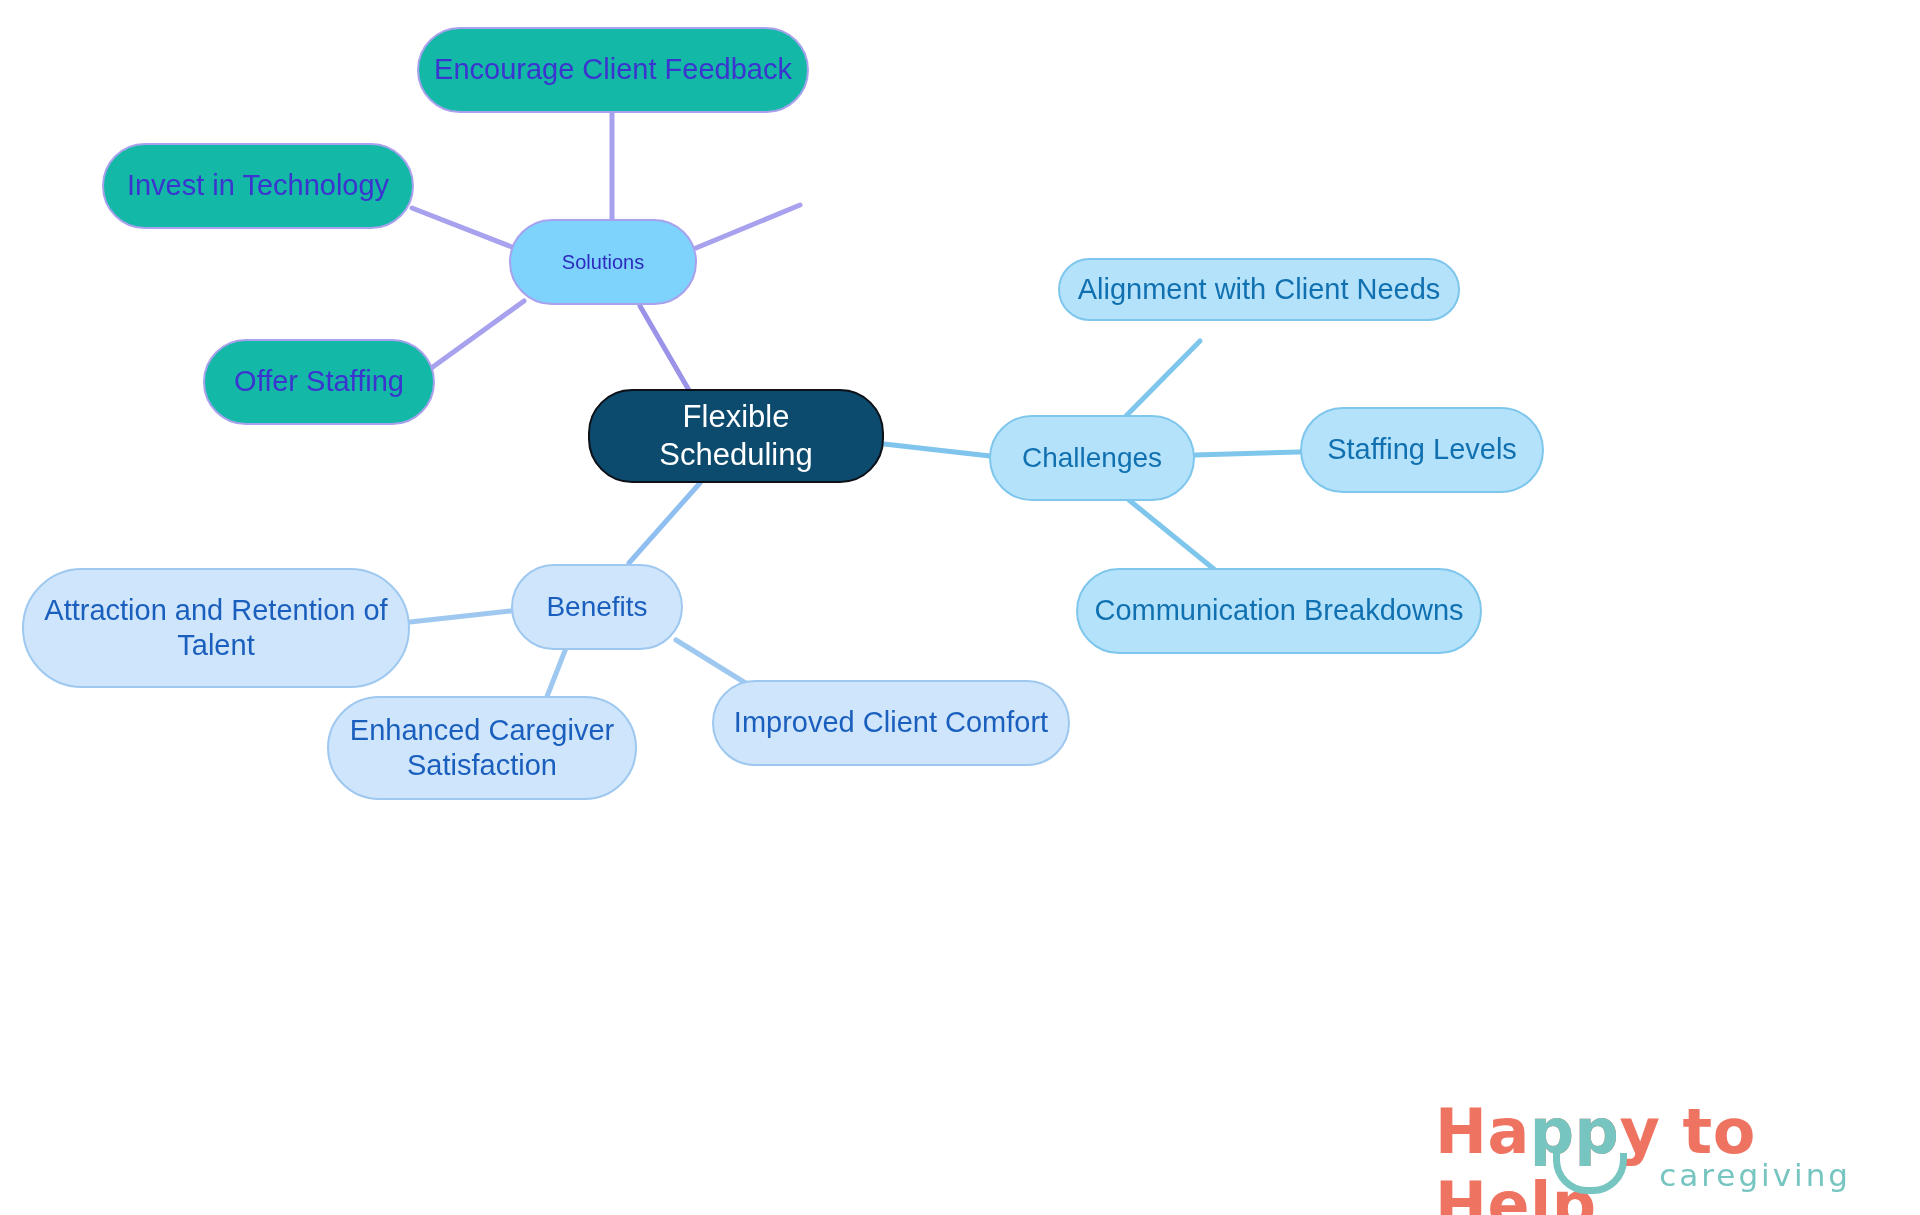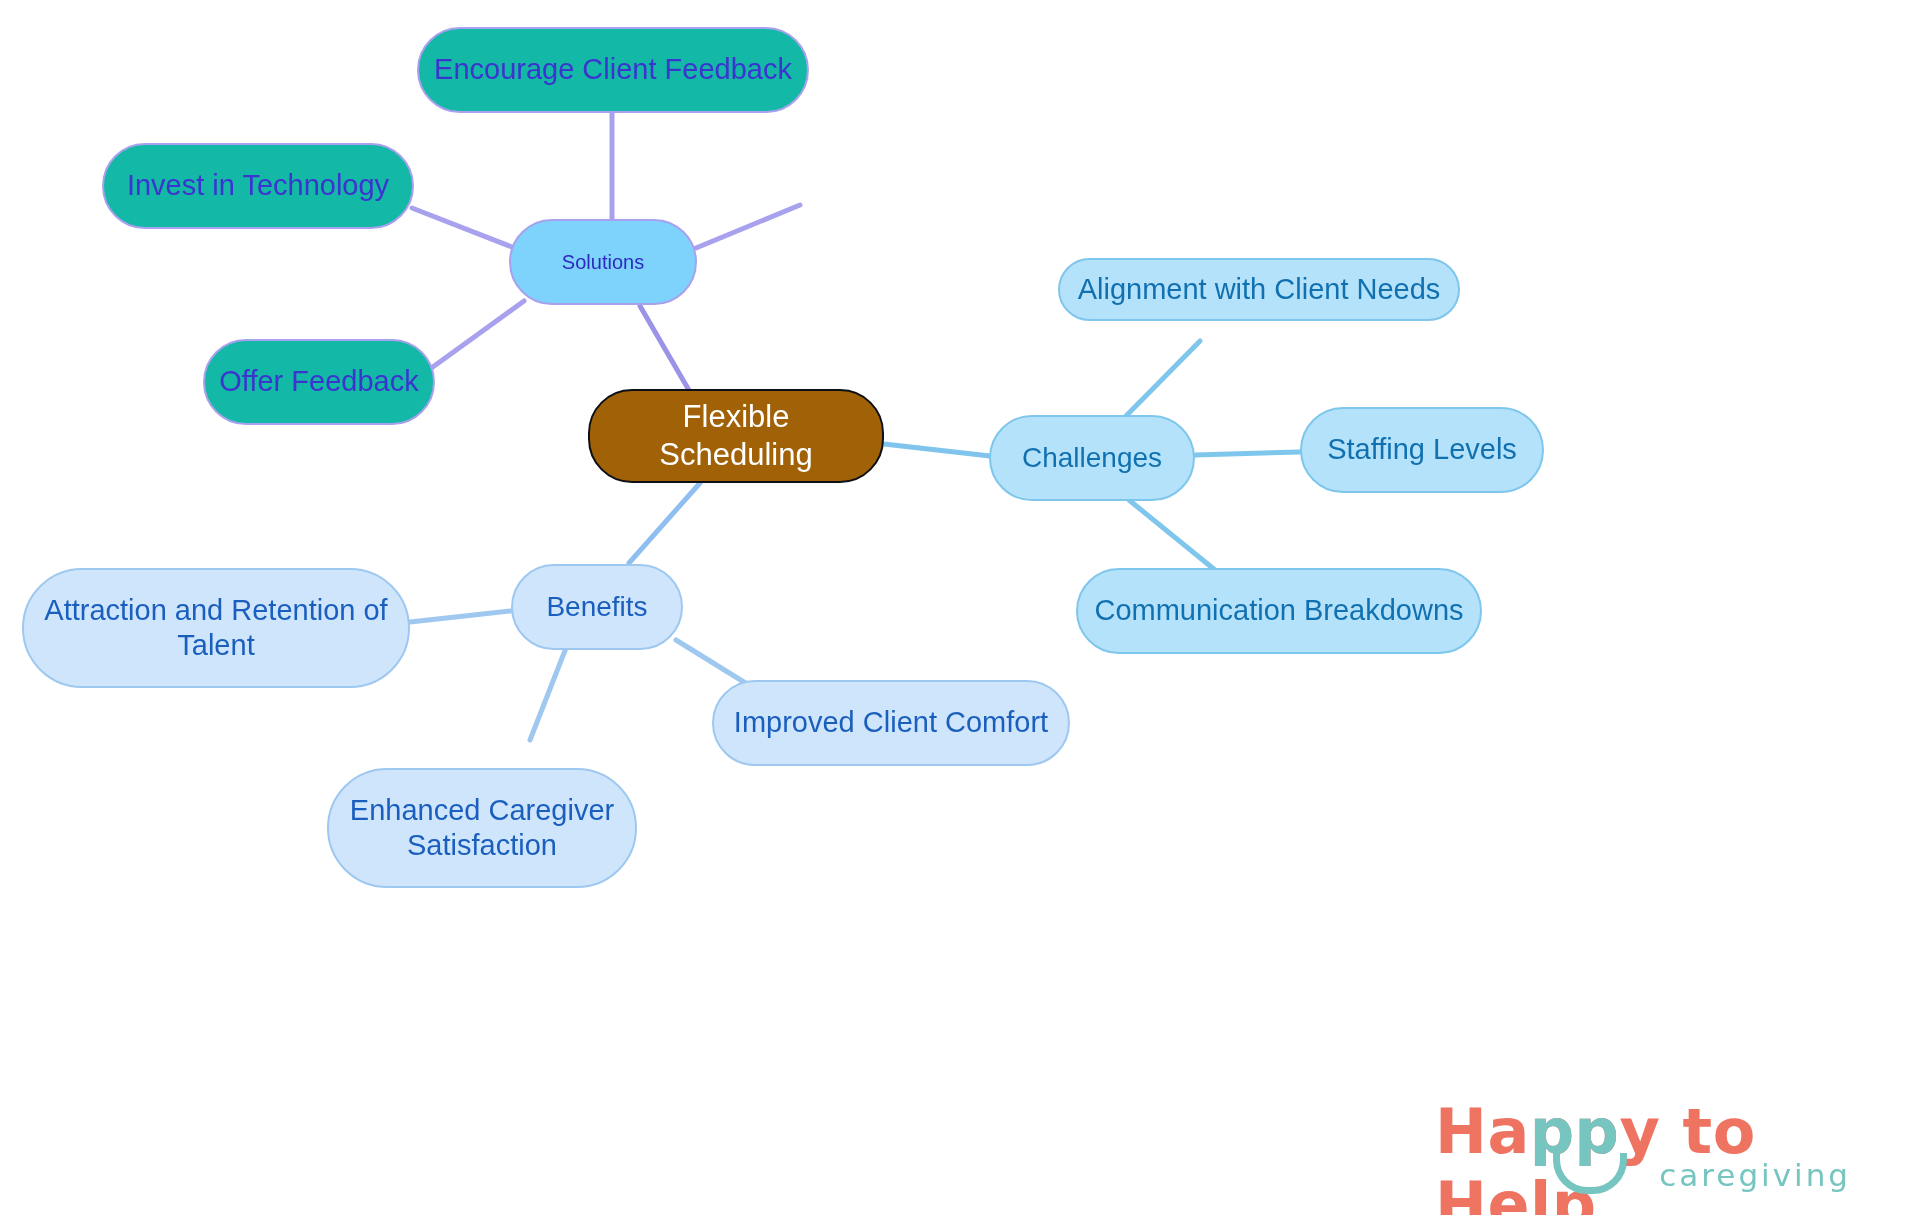--- a/index.html
+++ b/index.html
@@ -34,21 +34,21 @@
     justify-content: center;
     text-align: center;
     border-radius: 999px;
     border-style: solid;
     border-width: 2px;
     line-height: 1.22;
     white-space: pre-line;
     padding: 0 14px;
   }
   .node-root {
-    background: #a16207;
+    background: #0c4a6e;
     border-color: #0d1117;
     color: #ffffff;
     font-size: 31px;
     border-radius: 44px;
   }
   .node-branch-purple {
     background: #7dd3fc;
     border-color: #a8a1ee;
     color: #2d2bbd;
     font-size: 20px;
@@ -150,32 +150,32 @@
     <path d="M 676 640 L 760 692" stroke="#9ec8f0" stroke-width="5" fill="none" stroke-linecap="round"></path>
 
     <path d="M 566 648 L 530 740" stroke="#9ec8f0" stroke-width="5" fill="none" stroke-linecap="round"></path>
   </svg>
 
   <div class="node node-root" id="n-root" style="width: 296px; height: 94px; left: 588px; top: 389px;">Flexible Scheduling</div>
 
   <div class="node node-branch-purple" id="n-solutions" style="width: 188px; height: 86px; left: 509px; top: 219px;">Solutions</div>
   <div class="node node-leaf-purple" id="n-sol-0" style="width: 392px; height: 86px; left: 417px; top: 27px;">Encourage Client Feedback</div>
   <div class="node node-leaf-purple" id="n-sol-1" style="width: 312px; height: 86px; left: 102px; top: 143px;">Invest in Technology</div>
-  <div class="node node-leaf-purple" id="n-sol-3" style="width: 232px; height: 86px; left: 203px; top: 339px;">Offer Feedback</div>
+  <div class="node node-leaf-purple" id="n-sol-3" style="width: 232px; height: 86px; left: 203px; top: 339px;">Offer Staffing</div>
 
   <div class="node node-branch-cyan" id="n-challenges" style="width: 206px; height: 86px; left: 989px; top: 415px;">Challenges</div>
   <div class="node node-leaf-cyan" id="n-cha-0" style="width: 402px; height: 63px; left: 1058px; top: 258px;">Alignment with Client Needs</div>
   <div class="node node-leaf-cyan" id="n-cha-1" style="width: 244px; height: 86px; left: 1300px; top: 407px;">Staffing Levels</div>
   <div class="node node-leaf-cyan" id="n-cha-2" style="width: 406px; height: 86px; left: 1076px; top: 568px;">Communication Breakdowns</div>
 
   <div class="node node-branch-blue" id="n-benefits" style="width: 172px; height: 86px; left: 511px; top: 564px;">Benefits</div>
   <div class="node node-leaf-blue" id="n-ben-0" style="width: 388px; height: 120px; left: 22px; top: 568px;">Attraction and Retention of
 Talent</div>
   <div class="node node-leaf-blue" id="n-ben-1" style="width: 358px; height: 86px; left: 712px; top: 680px;">Improved Client Comfort</div>
-  <div class="node node-leaf-blue" id="n-ben-2" style="width: 310px; height: 120px; left: 327px; top: 768px;">Enhanced Caregiver
+  <div class="node node-leaf-blue" id="n-ben-2" style="width: 310px; height: 104px; left: 327px; top: 696px;">Enhanced Caregiver
 Satisfaction</div>
 
   <div id="logo">
     <div class="logo-wordmark">
       <span style="color:#ee7361;">Happy to Help</span>
     </div>
     <div class="logo-wordmark" style="color:#76c5c0; left:0; top:0;">
       <span style="visibility:hidden;">Ha</span><span>pp</span>
     </div>
     <div class="smile"></div>

